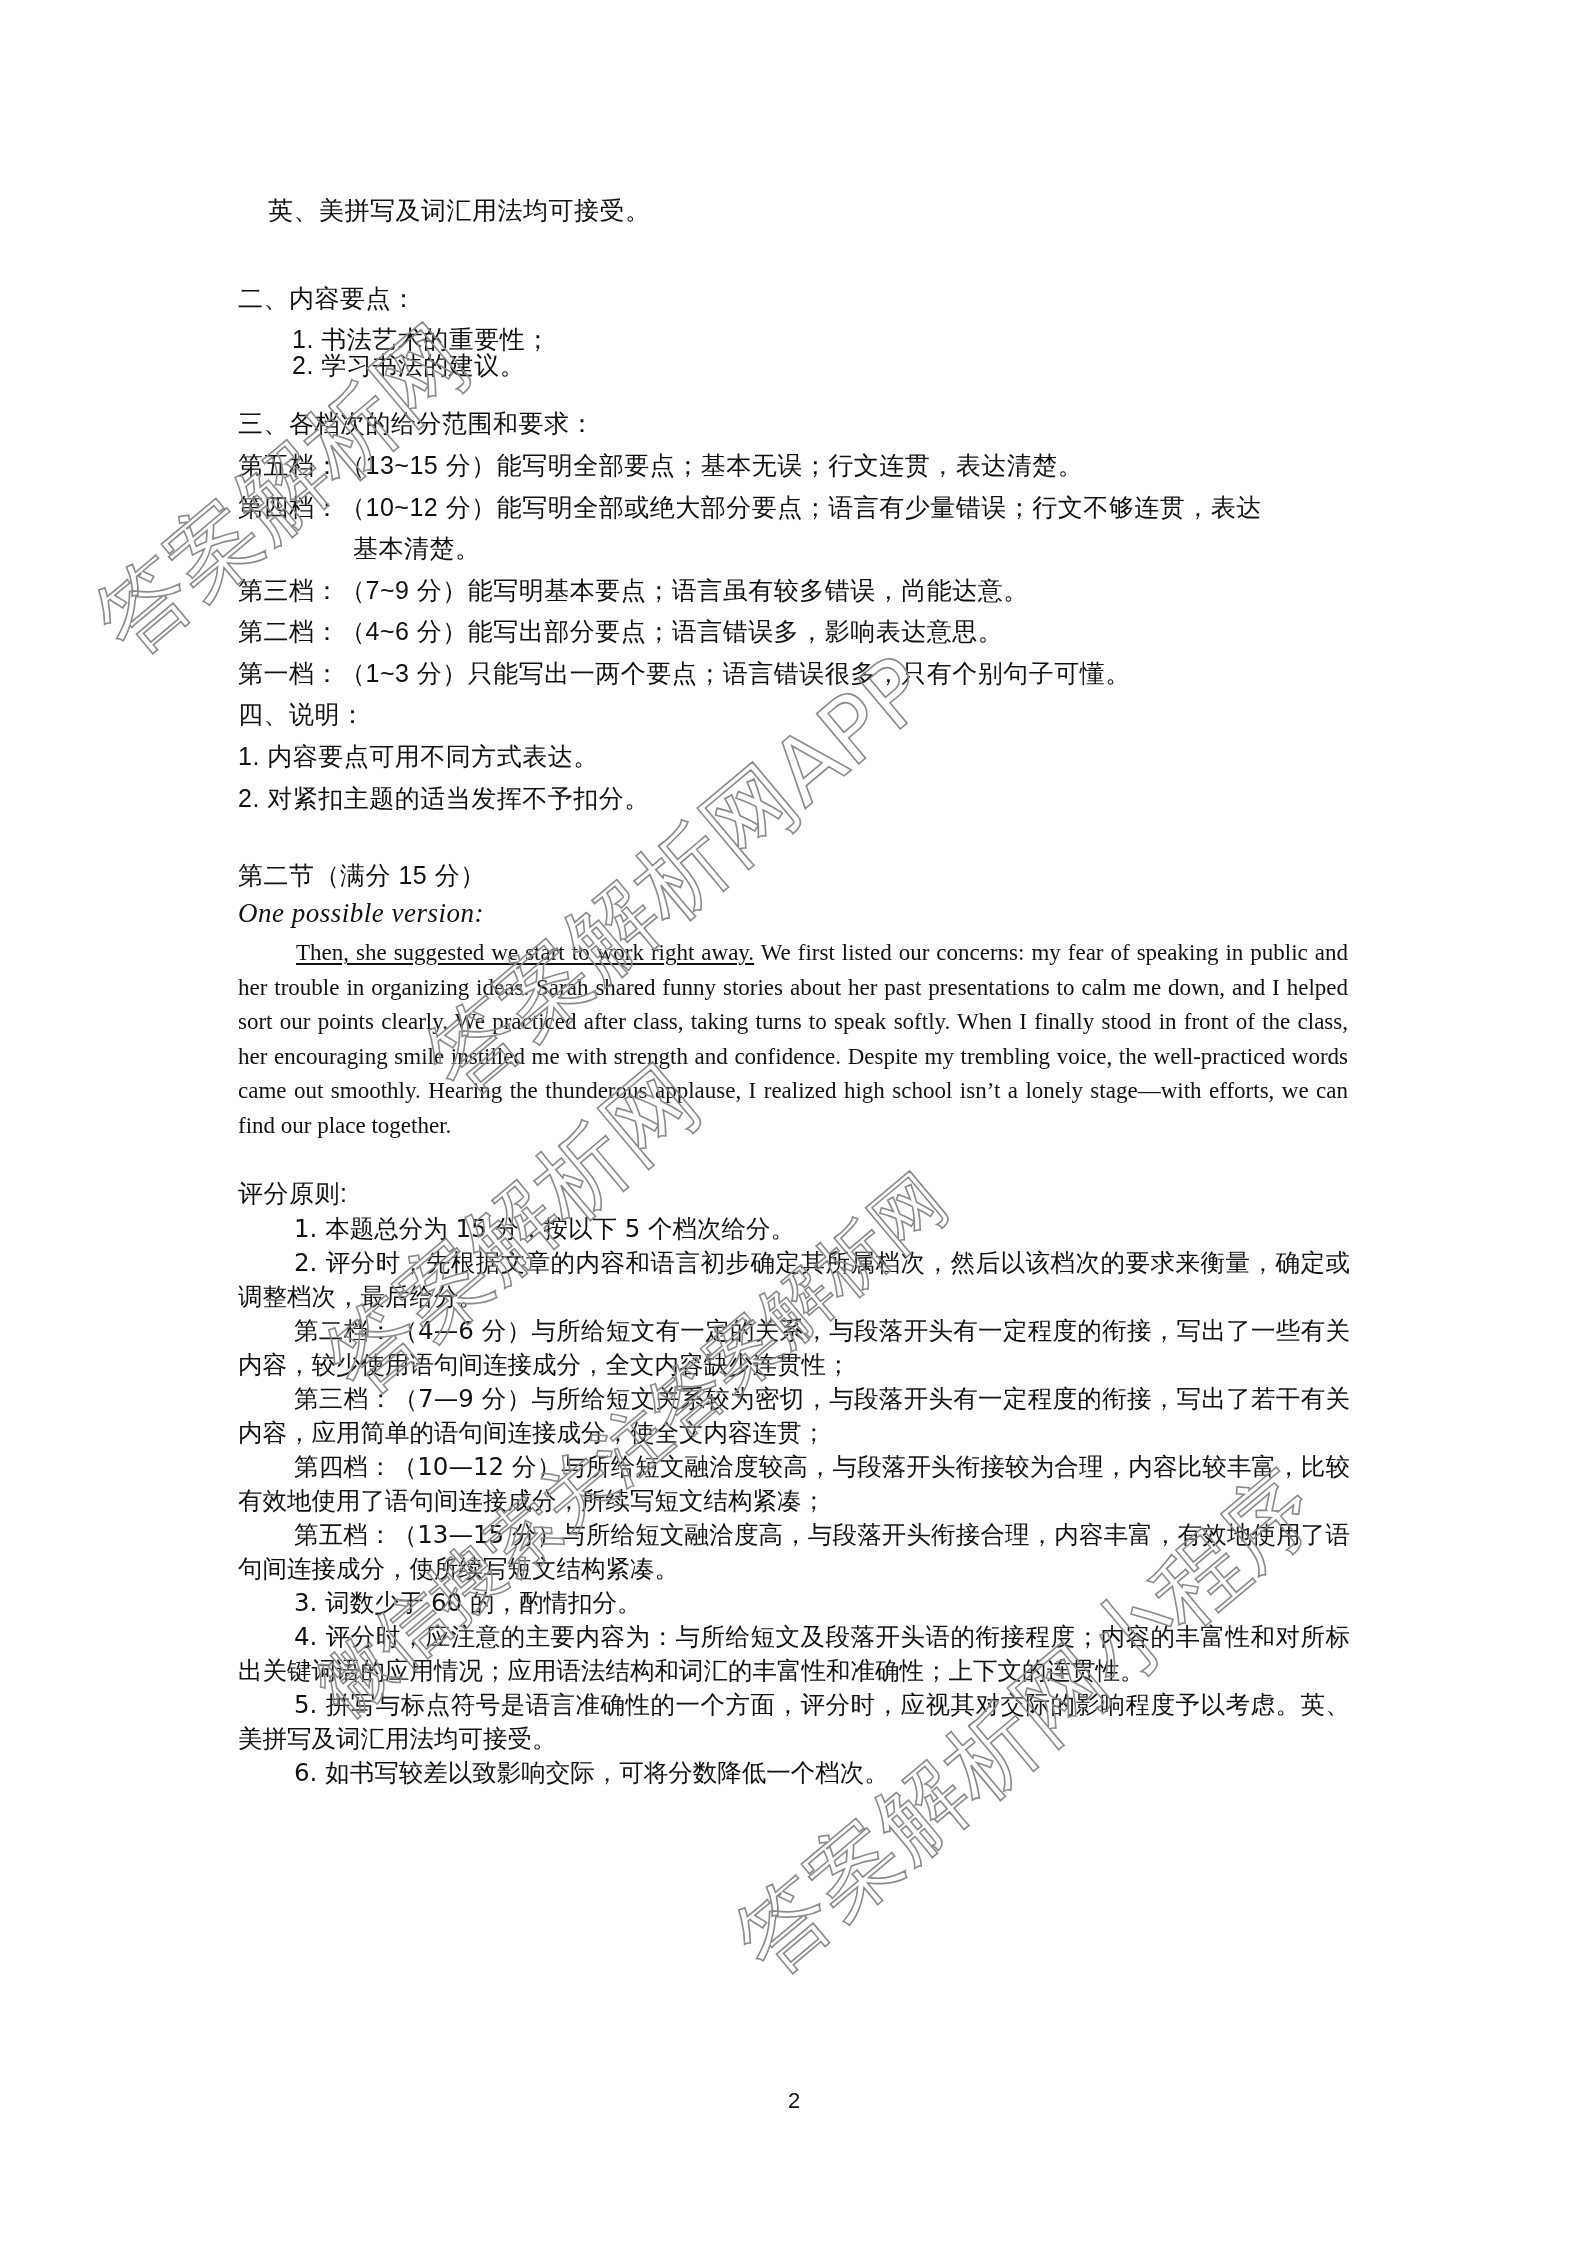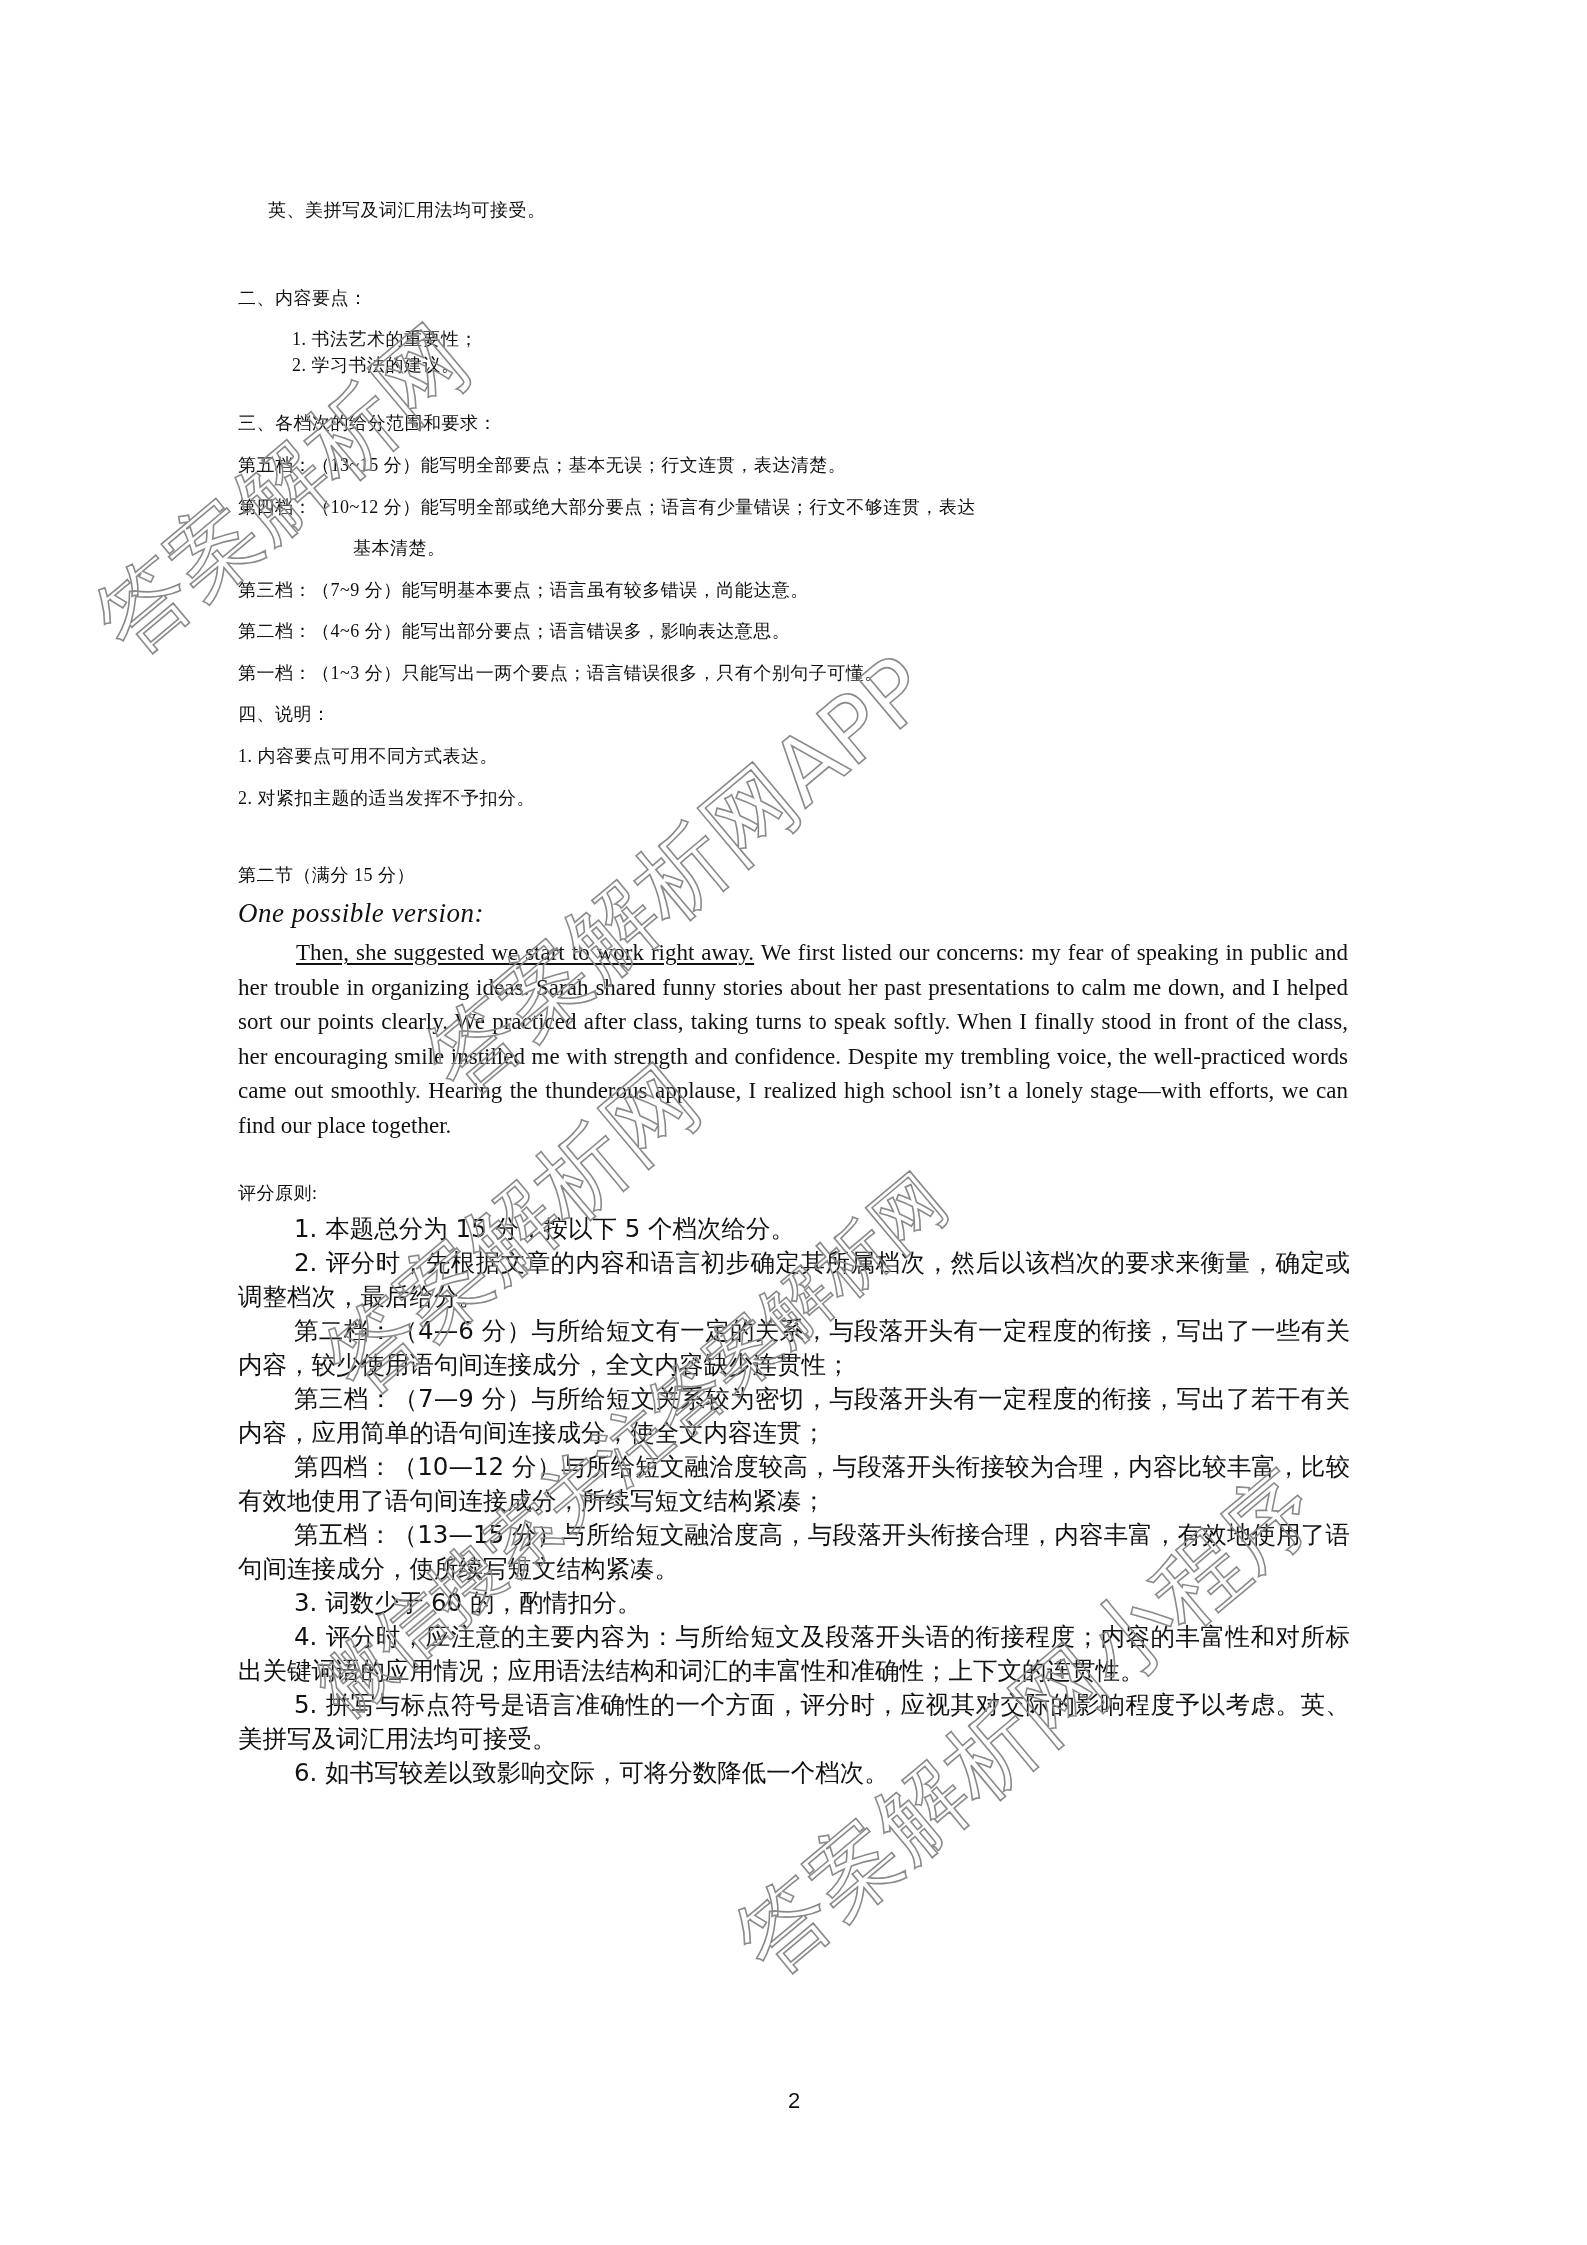--- a/index.html
+++ b/index.html
@@ -1,18 +1,18 @@
 <!DOCTYPE html>
 <html><head>
 <meta charset="utf-8">
 <style>
   html, body { margin: 0; padding: 0; background: #ffffff; }
   body { width: 1587px; height: 2245px; position: relative; overflow: hidden; color: #111; }
   .page { position: absolute; left: 0; top: 0; width: 1587px; height: 2245px; }
-  .line { position: absolute; white-space: nowrap; font-family: Liberation Serif, serif; font-size: 18px; line-height: 34px; letter-spacing: 0.5px; }
+  .line { position: absolute; white-space: nowrap; font-family: Liberation Sans, sans-serif; font-size: 25px; line-height: 34px; letter-spacing: 0.5px; }
   .en { position: absolute; left: 238px; width: 1110px; font-family: "Liberation Serif", "DejaVu Serif", serif; font-size: 23px; line-height: 34.6px; text-align: justify; }
   .en p { margin: 0; text-indent: 58px; }
   .underline { text-decoration: underline; text-underline-offset: 3px; }
   .italic { font-style: italic; font-family: "Liberation Serif", serif; font-size: 27px; }
   .para { position: absolute; left: 238px; width: 1112px; font-family: "DejaVu Sans", sans-serif; font-size: 24.5px; line-height: 34px; text-align: justify; }
   .para p { margin: 0; text-indent: 56px; }
   .pageno { position: absolute; left: 788px; top: 2088px; font-family: "Liberation Sans", sans-serif; font-size: 22px; }
   .wm { position: absolute; font-family: "DejaVu Sans", sans-serif; color: transparent; -webkit-text-stroke: 1.6px #8a8a8a; white-space: nowrap; transform-origin: left bottom; pointer-events: none; }
 </style>
 </head>

